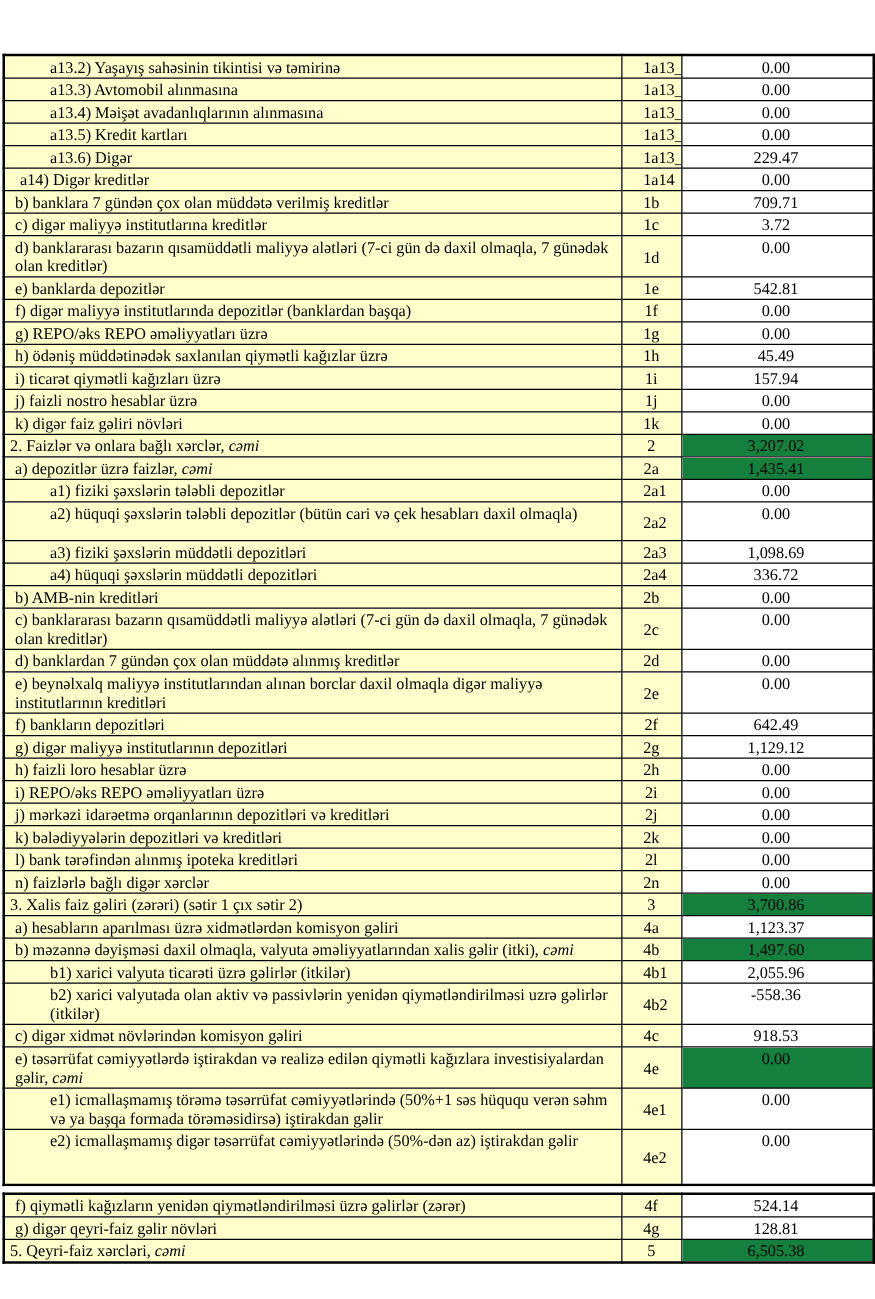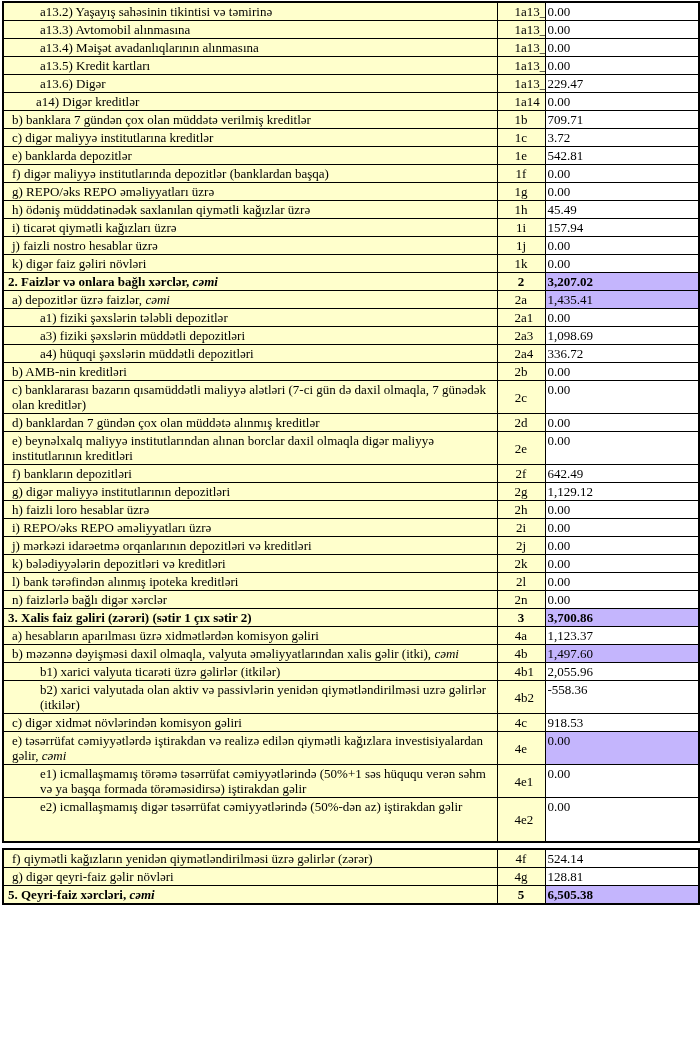--- a/index.html
+++ b/index.html
@@ -4,21 +4,21 @@
 <style>
   html, body {
     margin: 0; padding: 0;
     background: #ffffff;
     width: 700px; height: 1039px;
     overflow: hidden;
     font-family: "Liberation Serif", serif;
     font-size: 13px;
     color: #000000;
   }
-  .sheet { padding: 1px 2px 0 2px; }
+  .sheet { padding: 1px 2px 0 2px; margin-top: 42px; }
   table.grid {
     border-collapse: collapse;
     table-layout: fixed;
     width: 696px;
     border: 2px solid #000;
   }
   col.c-label { width: 494px; }
   col.c-code  { width: 48px;  }
   col.c-val   { width: 154px; }
   td {
@@ -26,36 +26,36 @@
     line-height: 15px;
     overflow: hidden;
   }
   td.label {
     background: #ffffcc;
     vertical-align: top;
     padding: 1px 3px 1px 4px;
   }
   td.label.i0 { padding-left: 4px;  }
   td.label.i1 { padding-left: 8px;  }
-  td.label.i2 { padding-left: 32px; }
+  td.label.i2 { padding-left: 12px; }
   td.label.i3 { padding-left: 36px; }
   td.code {
     background: #ffffcc;
     text-align: center;
     vertical-align: middle;
     padding: 0 17px;
   }
   td.val {
     background: #ffffff;
-    text-align: left;
+    text-align: center;
     vertical-align: top;
     padding: 1px 4px 1px 2px;
   }
-  td.val.vy { background: #c4b5fd; }
-  tr.bold td { font-weight: bold; }
+  td.val.vy { background: #15803d; }
+  tr.bold td { font-weight: normal; }
   .suffix { font-style: italic; }
   .gap { height: 5px; background: #ffffff; }
 </style>
 </head>
 <body>
 
 <div class="sheet">
 
   <table class="grid">
     <colgroup>
@@ -98,20 +98,25 @@
     <td class="label i1"><span class="lbl">b) banklara 7 gündən çox olan müddətə verilmiş kreditlər</span><span class="suffix"></span></td>
     <td class="code">1b</td>
     <td class="val">709.71</td>
   </tr>
         <tr>
     <td class="label i1"><span class="lbl">c) digər maliyyə institutlarına kreditlər</span><span class="suffix"></span></td>
     <td class="code">1c</td>
     <td class="val">3.72</td>
   </tr>
         <tr>
+    <td class="label i1"><span class="lbl">d) banklararası bazarın qısamüddətli maliyyə alətləri (7-ci gün də daxil olmaqla, 7 günədək olan kreditlər)</span><span class="suffix"></span></td>
+    <td class="code">1d</td>
+    <td class="val">0.00</td>
+  </tr>
+        <tr>
     <td class="label i1"><span class="lbl">e) banklarda depozitlər</span><span class="suffix"></span></td>
     <td class="code">1e</td>
     <td class="val">542.81</td>
   </tr>
         <tr>
     <td class="label i1"><span class="lbl">f) digər maliyyə institutlarında depozitlər (banklardan başqa)</span><span class="suffix"></span></td>
     <td class="code">1f</td>
     <td class="val">0.00</td>
   </tr>
         <tr>
@@ -145,20 +150,25 @@
     <td class="val vy">3,207.02</td>
   </tr>
         <tr>
     <td class="label i1"><span class="lbl">a) depozitlər üzrə faizlər, </span><span class="suffix">cəmi</span></td>
     <td class="code">2a</td>
     <td class="val vy">1,435.41</td>
   </tr>
         <tr>
     <td class="label i3"><span class="lbl">a1) fiziki şəxslərin tələbli depozitlər</span><span class="suffix"></span></td>
     <td class="code">2a1</td>
+    <td class="val">0.00</td>
+  </tr>
+        <tr style="height: 31px;">
+    <td class="label i3"><span class="lbl">a2) hüquqi şəxslərin tələbli depozitlər (bütün cari və çek hesabları daxil olmaqla)</span><span class="suffix"></span></td>
+    <td class="code">2a2</td>
     <td class="val">0.00</td>
   </tr>
         <tr>
     <td class="label i3"><span class="lbl">a3) fiziki şəxslərin müddətli depozitləri</span><span class="suffix"></span></td>
     <td class="code">2a3</td>
     <td class="val">1,098.69</td>
   </tr>
         <tr>
     <td class="label i3"><span class="lbl">a4) hüquqi şəxslərin müddətli depozitləri</span><span class="suffix"></span></td>
     <td class="code">2a4</td>

